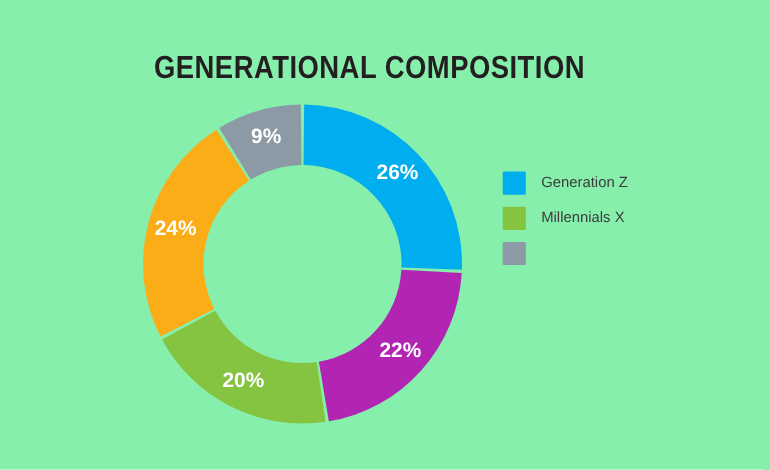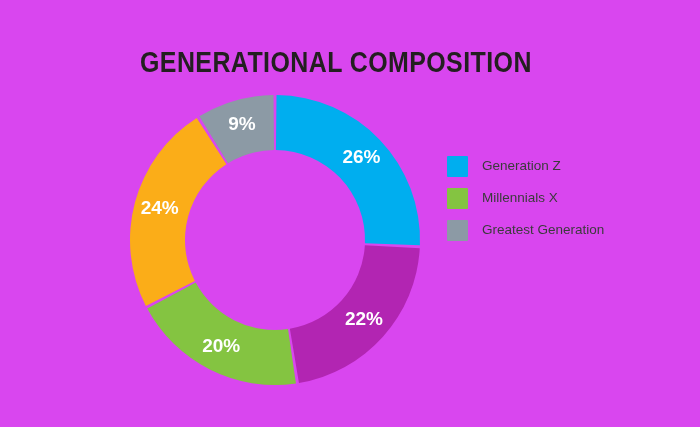--- a/index.html
+++ b/index.html
@@ -10,21 +10,21 @@
   body {
     width: 700px;
     height: 427px;
     overflow: hidden;
     font-family: "Liberation Sans", sans-serif;
     position: relative;
   }
   #page {
     position: absolute;
     inset: 0;
-    background: #d946ef;
+    background: #86efac;
   }
   #chart-title {
     position: absolute;
     left: 140px;
     top: 48px;
     font-family: "Liberation Sans Narrow", "Liberation Sans", sans-serif;
     font-size: 29px;
     font-weight: bold;
     letter-spacing: 0.5px;
     color: #231f20;
@@ -49,21 +49,21 @@
     font-family: "Liberation Sans Narrow", "Liberation Sans", sans-serif;
     font-size: 19px;
     font-weight: bold;
     fill: #ffffff;
     text-anchor: middle;
     dominant-baseline: middle;
     letter-spacing: 0px;
   }
   #legend {
     position: absolute;
-    left: 447px;
+    left: 457px;
     top: 150px;
     width: 215px;
   }
   .legend-row {
     display: flex;
     align-items: center;
     height: 32px;
   }
   .legend-swatch {
     width: 21px;
@@ -115,18 +115,17 @@
 
 
     <div class="legend-row">
       <span class="legend-swatch" style="background: rgb(132, 196, 65);"></span>
       <span class="legend-label">Millennials X</span>
     </div>
 
 
     <div class="legend-row">
       <span class="legend-swatch" style="background: rgb(140, 154, 165);"></span>
-      <span class="legend-label">Greatest Generation</span>
     </div>
 
   </div>
 
 </div>
 
 </body></html>

